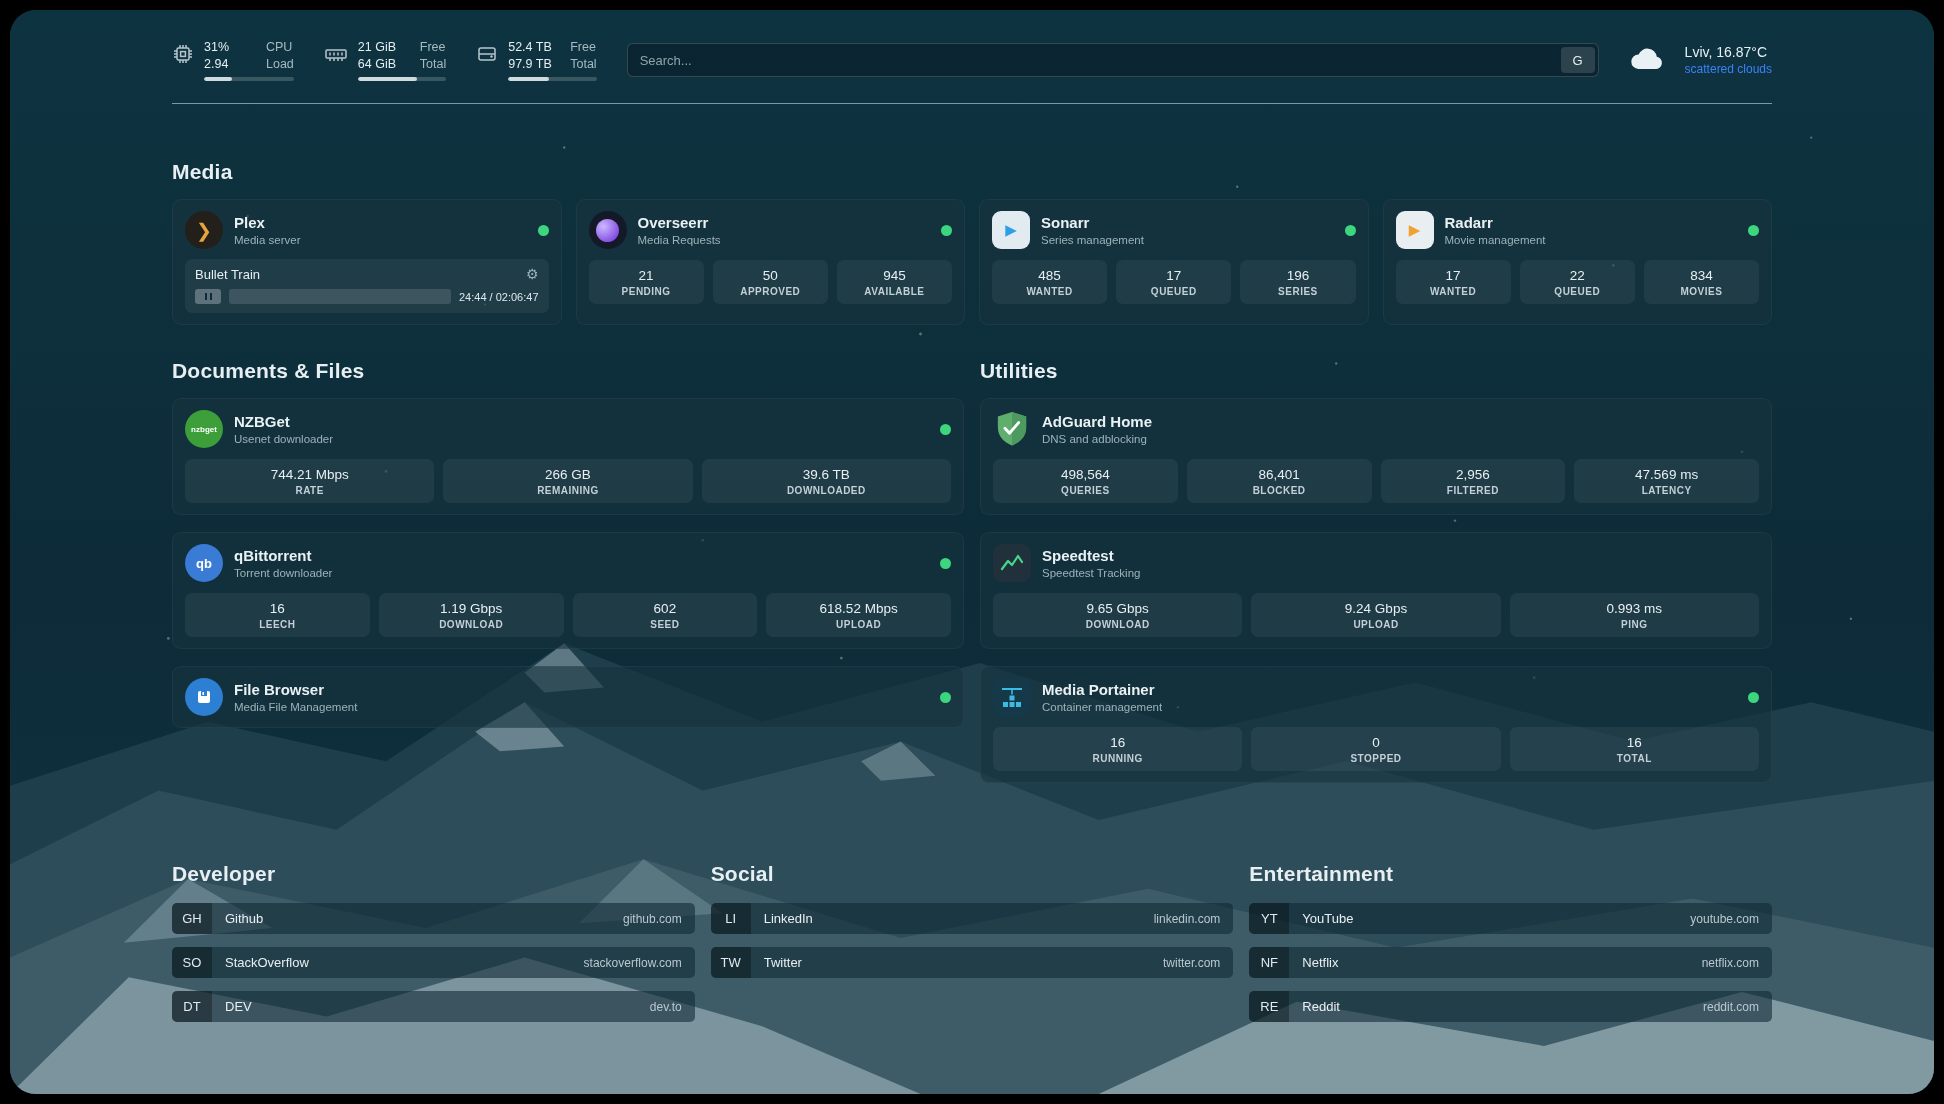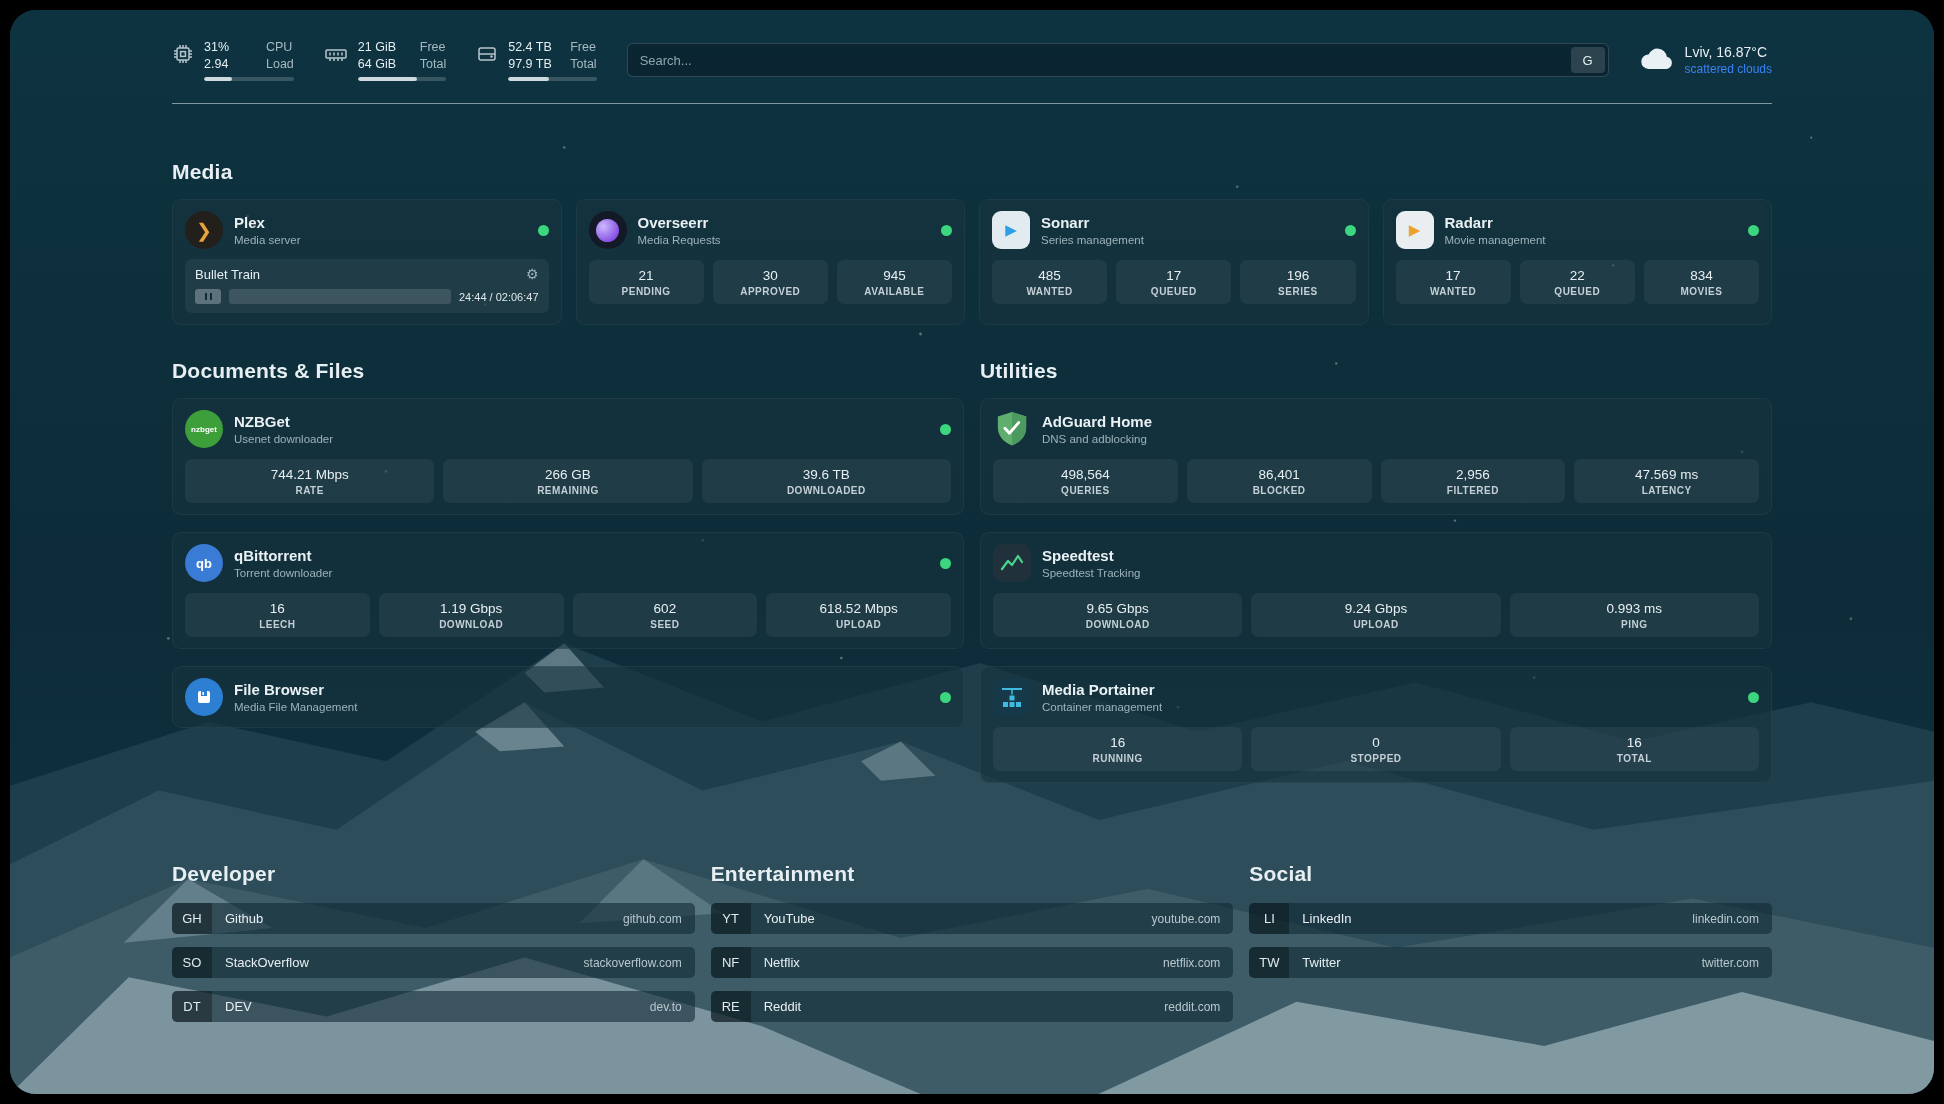--- a/index.html
+++ b/index.html
@@ -20,21 +20,21 @@
   .res-labels { display:flex; flex-direction:column; font-size:12.5px; line-height:1.35; color:#a7bac1; }
   .res-bar { margin-top:5px; width:100%; height:4px; border-radius:2px; background:rgba(255,255,255,.18); overflow:hidden; }
   .res-fill { display:block; height:100%; background:#cfdade; border-radius:2px; }
   .search { flex:1; display:flex; align-items:center; height:34px; background:rgba(8,28,38,.55);
     border:1px solid rgba(255,255,255,.16); border-radius:6px; padding:3px 3px 3px 12px; }
   .search input { flex:1; background:transparent; border:none; outline:none; color:#dfe8ec; font-size:13px;
     font-family:inherit; }
   .search input::placeholder { color:#90a5ad; }
   .search-btn { width:34px; height:26px; border:none; border-radius:4px; background:rgba(255,255,255,.14);
     color:#e6eef1; font-size:13px; cursor:pointer; font-family:inherit; }
-  .weather { display:flex; align-items:center; gap:10px; color:#e6eef1; }
+  .weather { display:flex; align-items:center; gap:20px; color:#e6eef1; }
   .weather-loc { font-size:14px; }
   .weather-cond { font-size:12px; color:#3b82f6; margin-top:2px; }
   .divider { margin-top:17px; height:1px; background:rgba(222,236,241,.55); }
 
   
   .sec-h { font-size:21px; font-weight:600; color:#e7eff2; letter-spacing:.2px; }
   .media-sec { margin-top:56px; }
   .media-grid { margin-top:15px; display:grid; grid-template-columns:repeat(4,1fr); gap:14px; }
 
   .card { background:rgba(23,51,63,.62); border:1px solid rgba(255,255,255,.045); border-radius:9px;
@@ -282,21 +282,21 @@
               <div class="svc-sub">Media Requests</div>
             </div>
             <span class="dot" style="background:#3bd67e"></span>
           </div>
           <div class="stats">
             <div class="stat">
                 <div class="stat-v">21</div>
                 <div class="stat-l">PENDING</div>
               </div>
             <div class="stat">
-                <div class="stat-v">30</div>
+                <div class="stat-v">50</div>
                 <div class="stat-l">APPROVED</div>
               </div>
             <div class="stat">
                 <div class="stat-v">945</div>
                 <div class="stat-l">AVAILABLE</div>
               </div>
           </div>
         </div>
 
         <div class="card">
@@ -542,47 +542,47 @@
           <span class="bm-url">stackoverflow.com</span>
         </div>
         <div class="bm-row">
           <span class="bm-abbr">DT</span>
           <span class="bm-name">DEV</span>
           <span class="bm-url">dev.to</span>
         </div>
       </div>
 
       <div>
+        <h2 class="sec-h">Social</h2>
+        <div class="bm-row">
+          <span class="bm-abbr">LI</span>
+          <span class="bm-name">LinkedIn</span>
+          <span class="bm-url">linkedin.com</span>
+        </div>
+        <div class="bm-row">
+          <span class="bm-abbr">TW</span>
+          <span class="bm-name">Twitter</span>
+          <span class="bm-url">twitter.com</span>
+        </div>
+      </div>
+
+      <div>
         <h2 class="sec-h">Entertainment</h2>
         <div class="bm-row">
           <span class="bm-abbr">YT</span>
           <span class="bm-name">YouTube</span>
           <span class="bm-url">youtube.com</span>
         </div>
         <div class="bm-row">
           <span class="bm-abbr">NF</span>
           <span class="bm-name">Netflix</span>
           <span class="bm-url">netflix.com</span>
         </div>
         <div class="bm-row">
           <span class="bm-abbr">RE</span>
           <span class="bm-name">Reddit</span>
           <span class="bm-url">reddit.com</span>
         </div>
       </div>
-
-      <div>
-        <h2 class="sec-h">Social</h2>
-        <div class="bm-row">
-          <span class="bm-abbr">LI</span>
-          <span class="bm-name">LinkedIn</span>
-          <span class="bm-url">linkedin.com</span>
-        </div>
-        <div class="bm-row">
-          <span class="bm-abbr">TW</span>
-          <span class="bm-name">Twitter</span>
-          <span class="bm-url">twitter.com</span>
-        </div>
-      </div>
     </div>
 
   </div>
 </div>
 
 </body></html>

